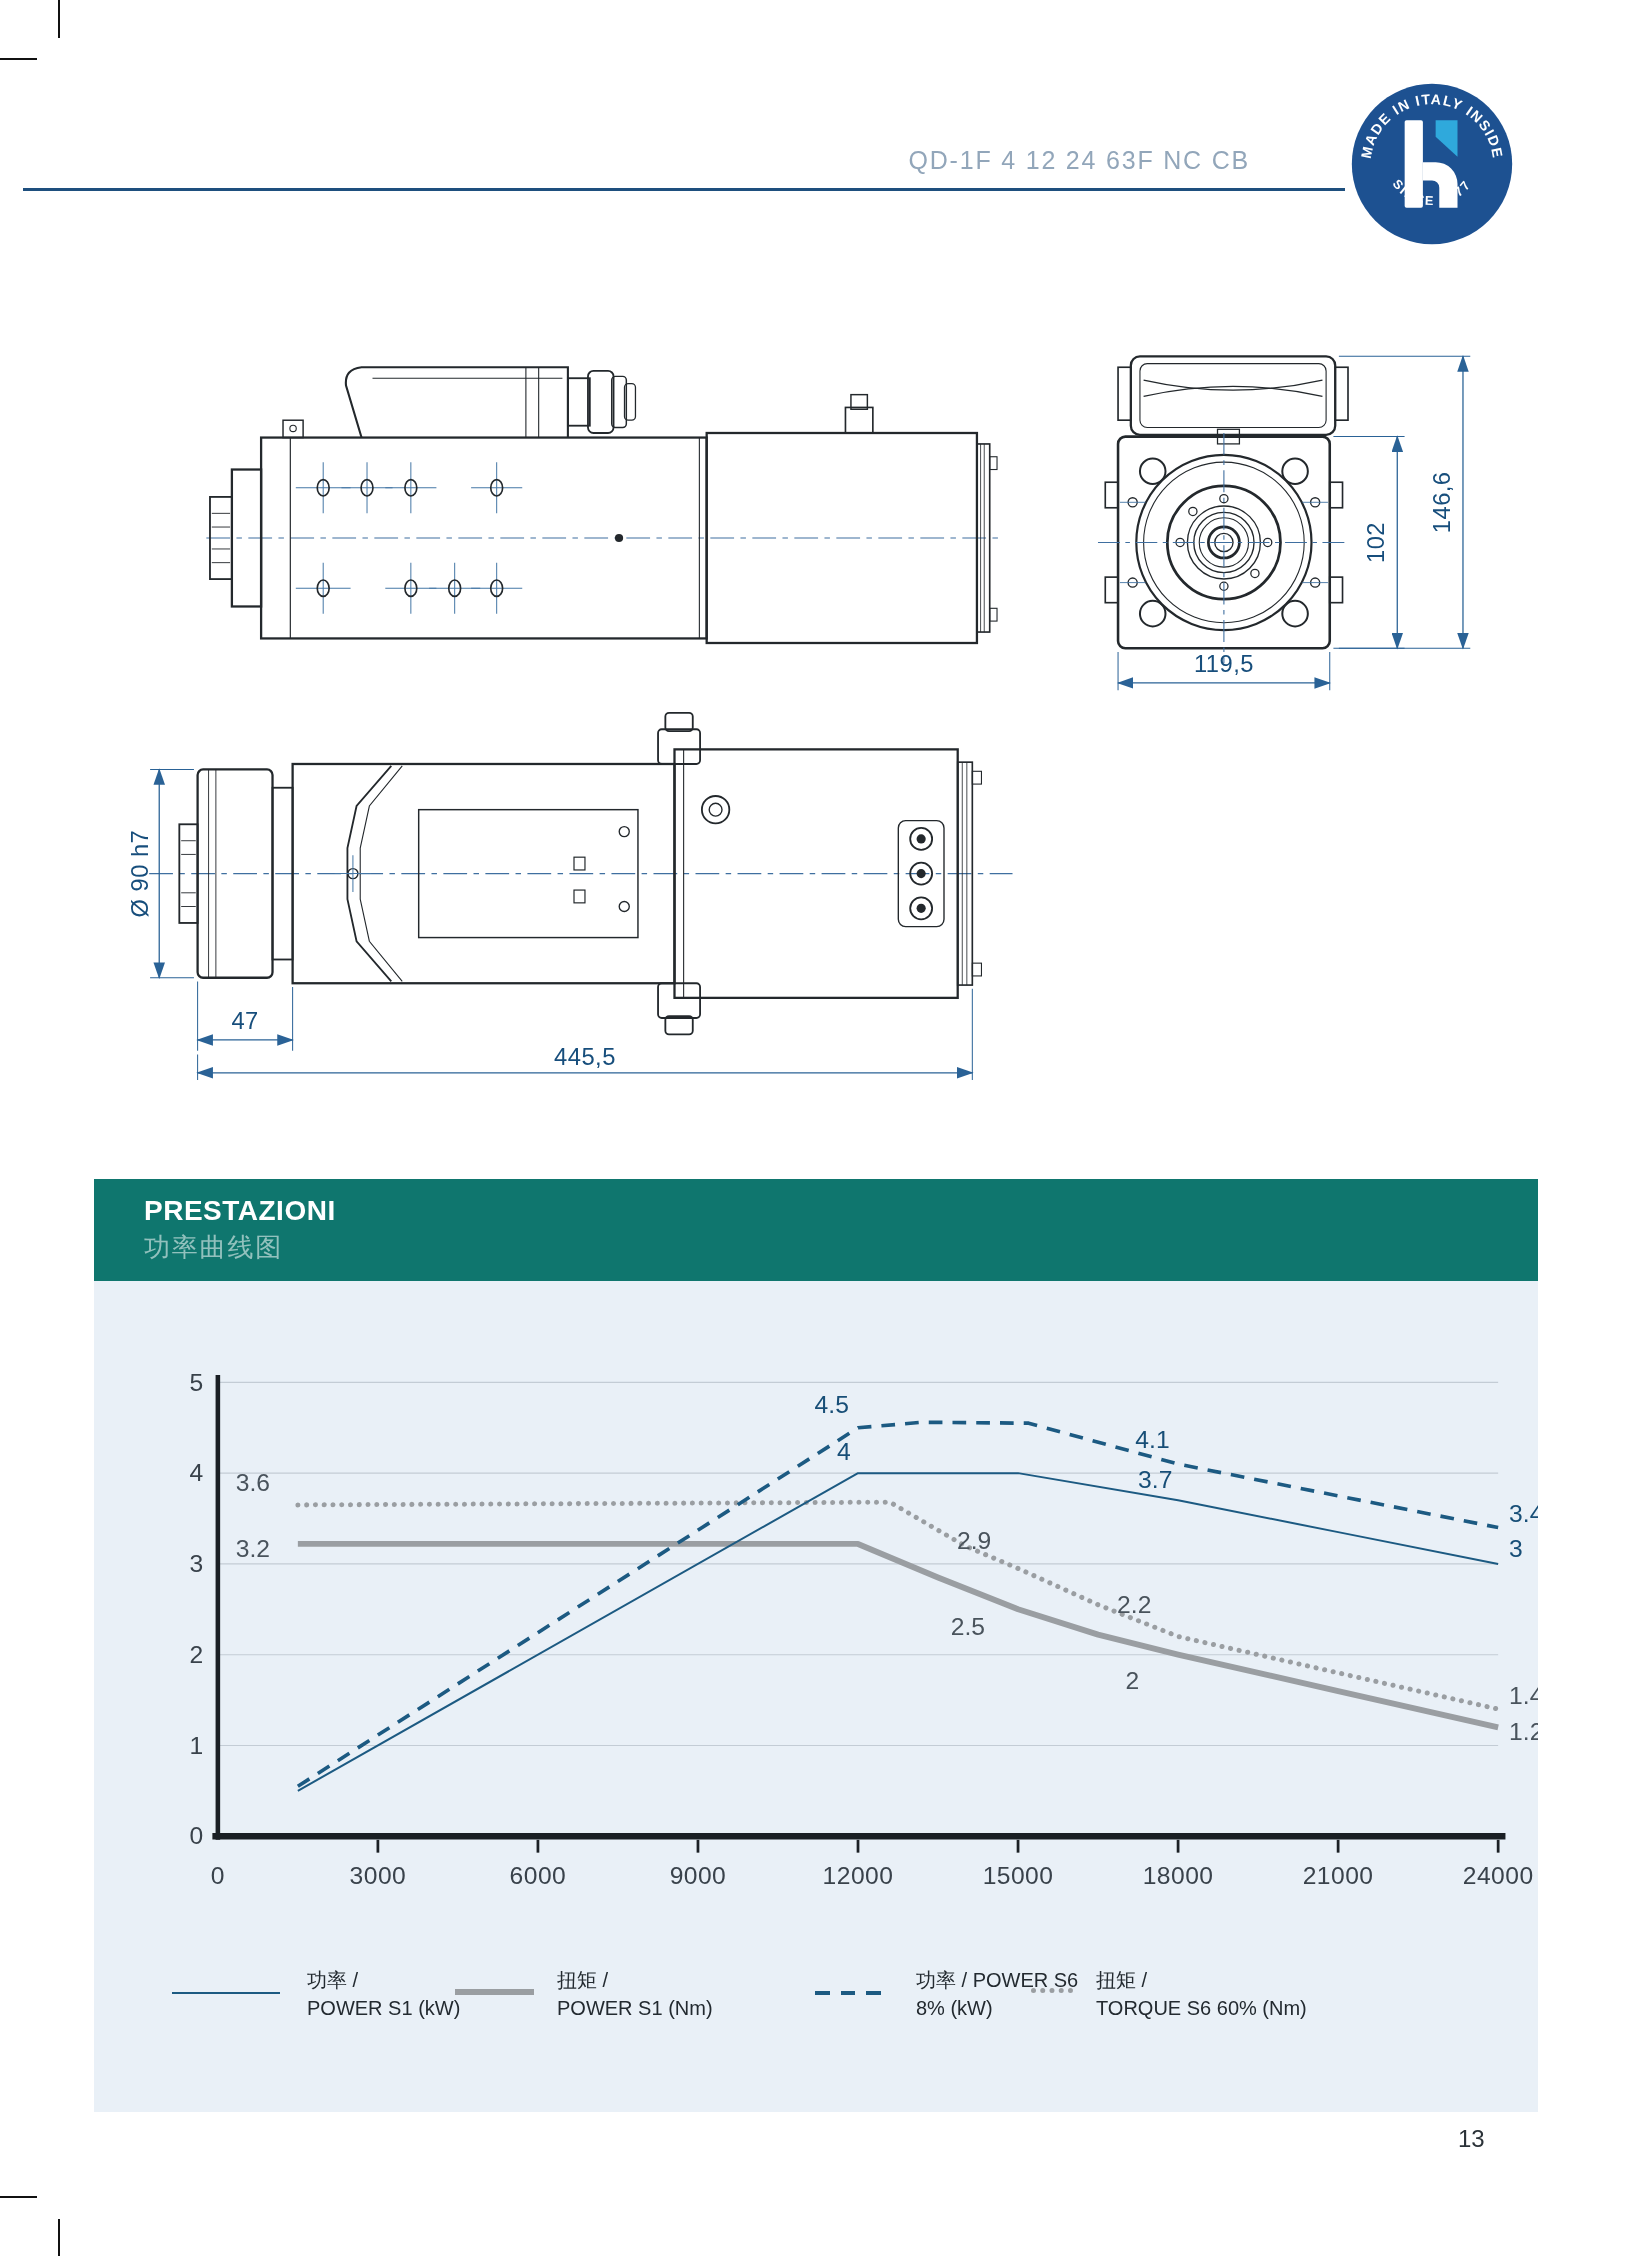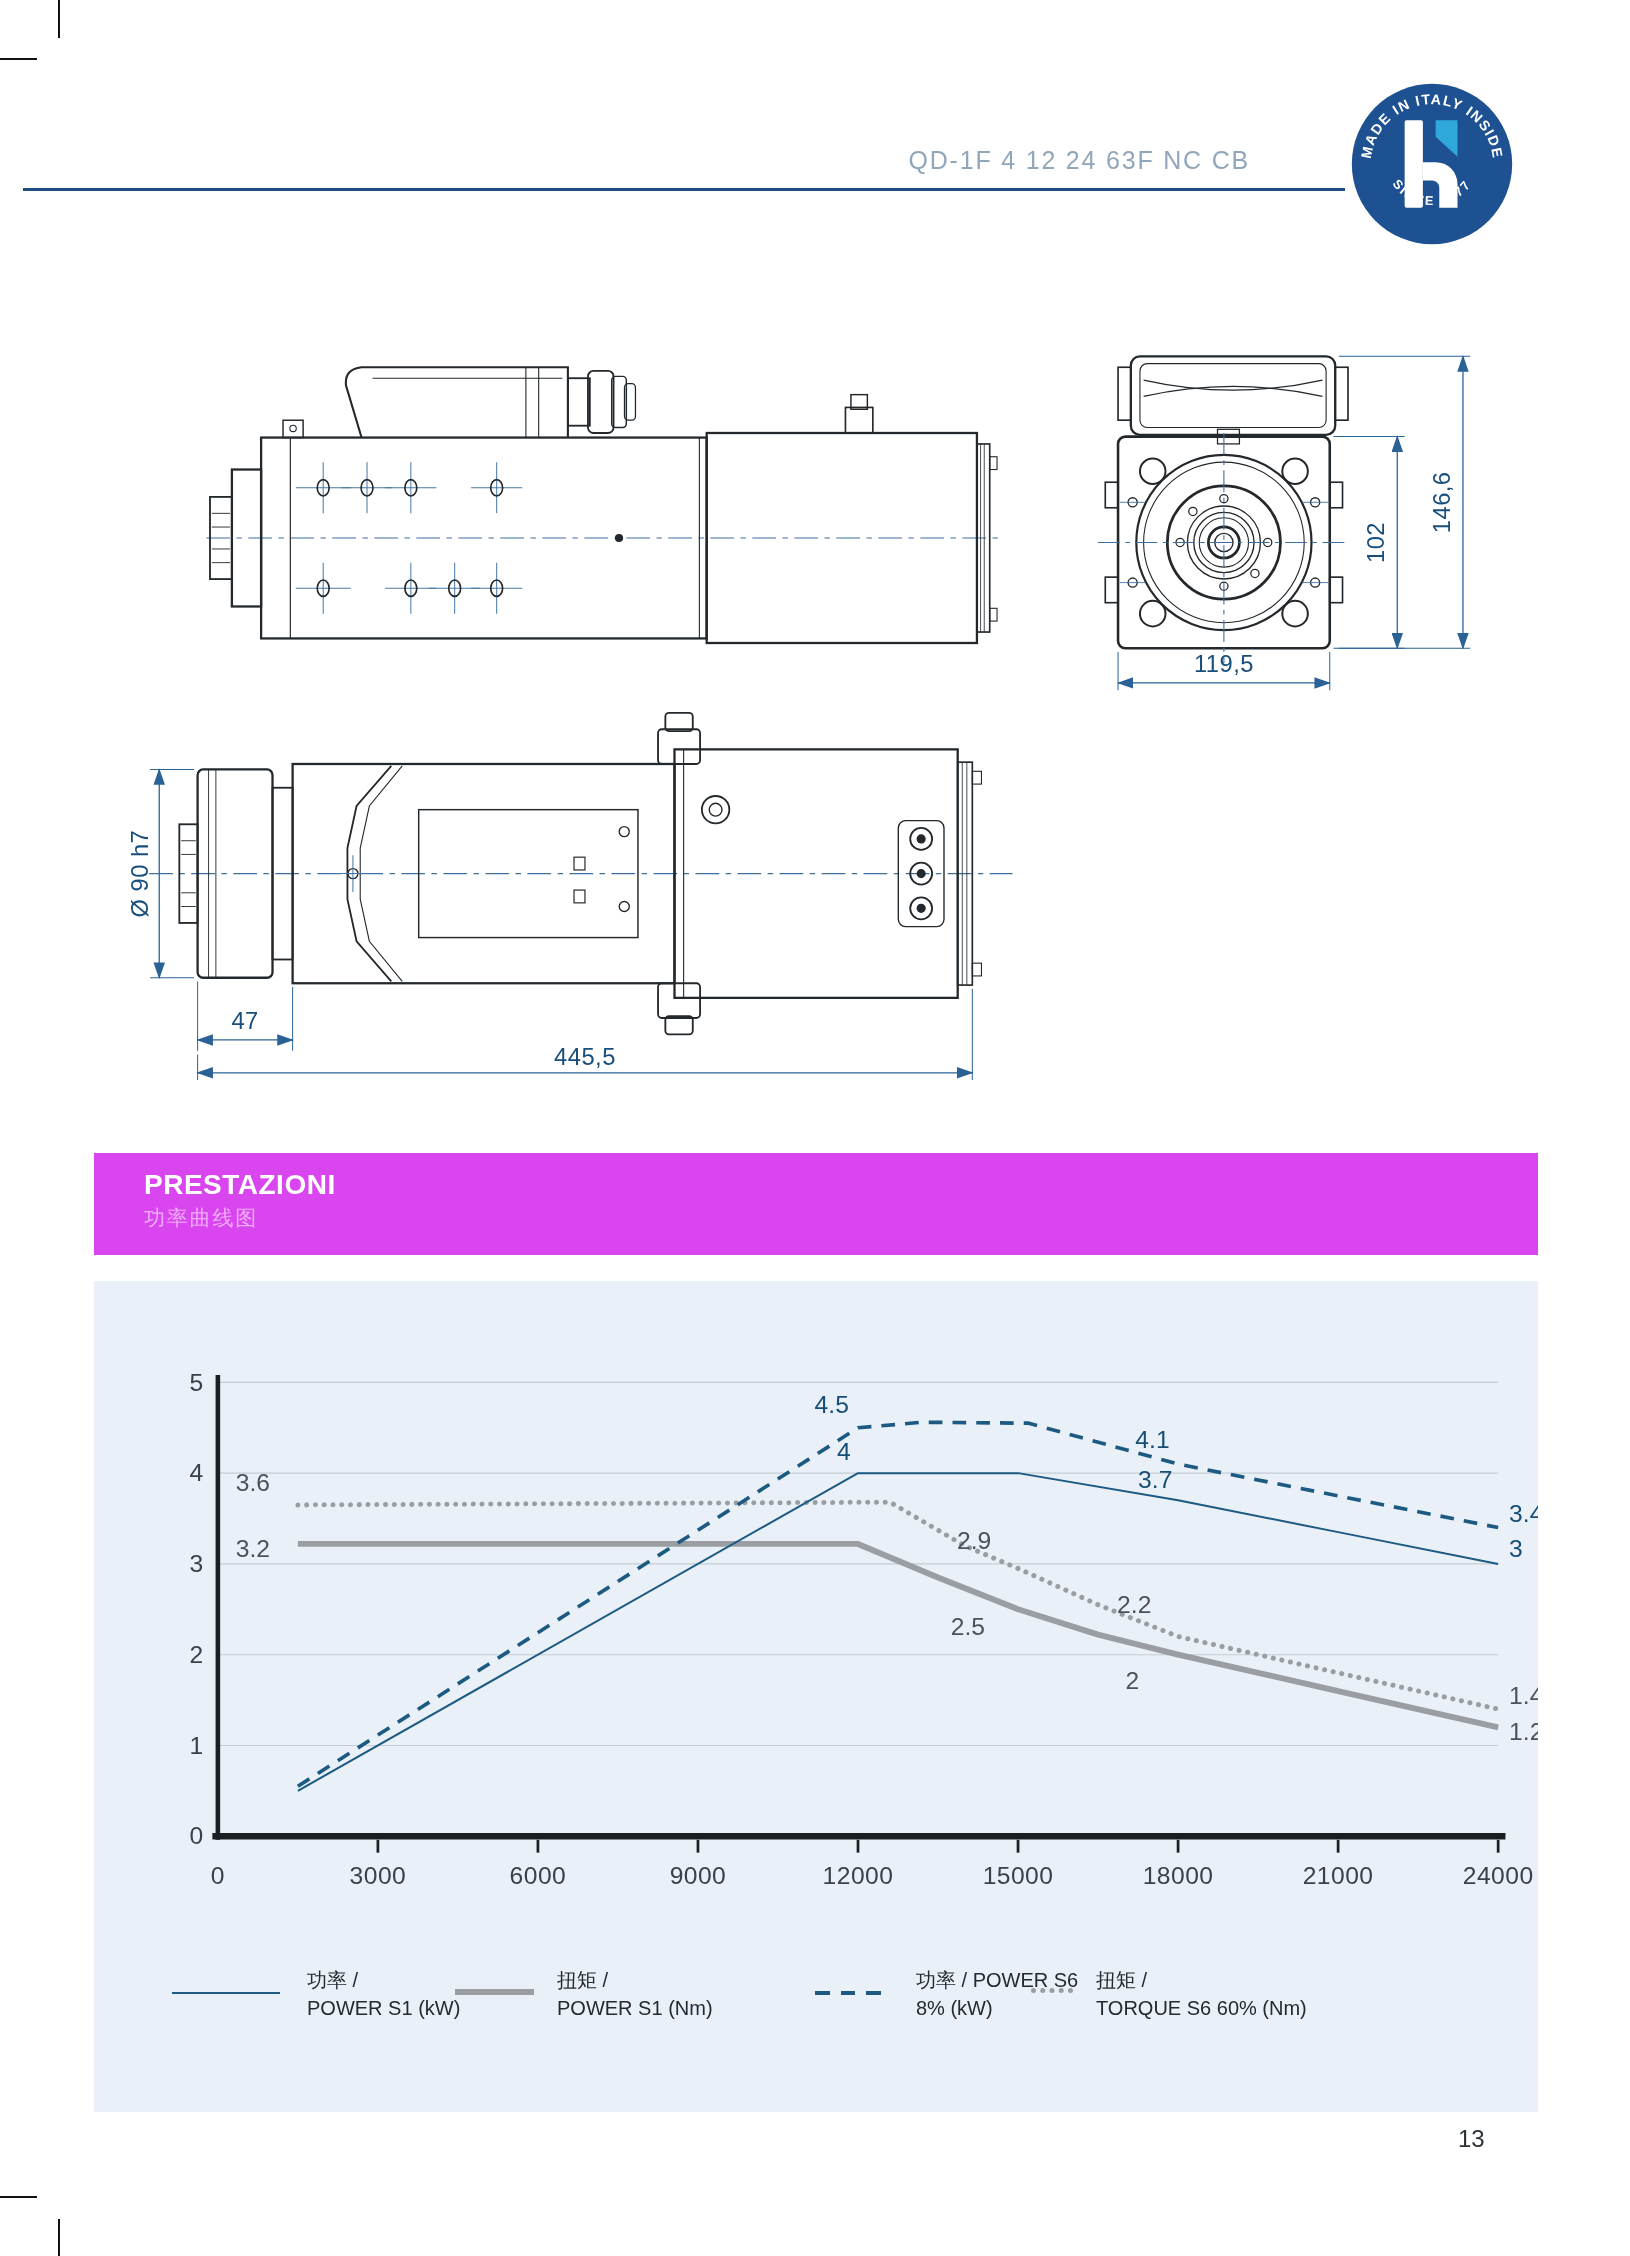--- a/index.html
+++ b/index.html
@@ -6,23 +6,23 @@
   #page{position:relative;width:1556px;height:2257px;background:#ffffff;overflow:hidden;
         font-family:"Liberation Sans", sans-serif;}
   .abs{position:absolute;}
   
   .crop{position:absolute;background:#111;}
   
   #model-title{position:absolute;top:146px;right:306px;font-size:25px;letter-spacing:1.8px;
       color:#92a6ba;font-weight:400;}
   #header-rule{position:absolute;left:23px;top:188px;width:1322px;height:2.7px;background:#1e4f7e;}
   
-  #chart-band{position:absolute;left:94px;top:1153px;width:1444px;height:102px;background:#d946ef;}
+  #chart-band{position:absolute;left:94px;top:1179px;width:1444px;height:102px;background:#0f766e;}
   #chart-band .t1{position:absolute;left:50px;top:16.4px;font-size:28px;font-weight:bold;color:#ffffff;letter-spacing:0.5px;}
-  #chart-band .t2{position:absolute;left:50px;top:51px;font-size:21px;color:rgba(255,255,255,0.55);letter-spacing:1.8px;}
+  #chart-band .t2{position:absolute;left:50px;top:51px;font-size:26px;color:rgba(255,255,255,0.55);letter-spacing:1.8px;}
   #chart-area{position:absolute;left:94px;top:1281px;width:1444px;height:831px;background:#e9f0f7;}
   #plot{position:absolute;left:94px;top:1281px;width:1444px;height:831px;}
   .legend-text{position:absolute;font-size:20px;color:#232a30;line-height:28px;white-space:nowrap;}
   #page-number{position:absolute;left:1458px;top:2125px;font-size:24px;color:#2b3238;}
   svg text{font-family:"Liberation Sans", sans-serif;}
   .dimtxt{fill:#174e7c;font-size:26px;letter-spacing:0.5px;}
 </style>
 </head>
 <body>
 

